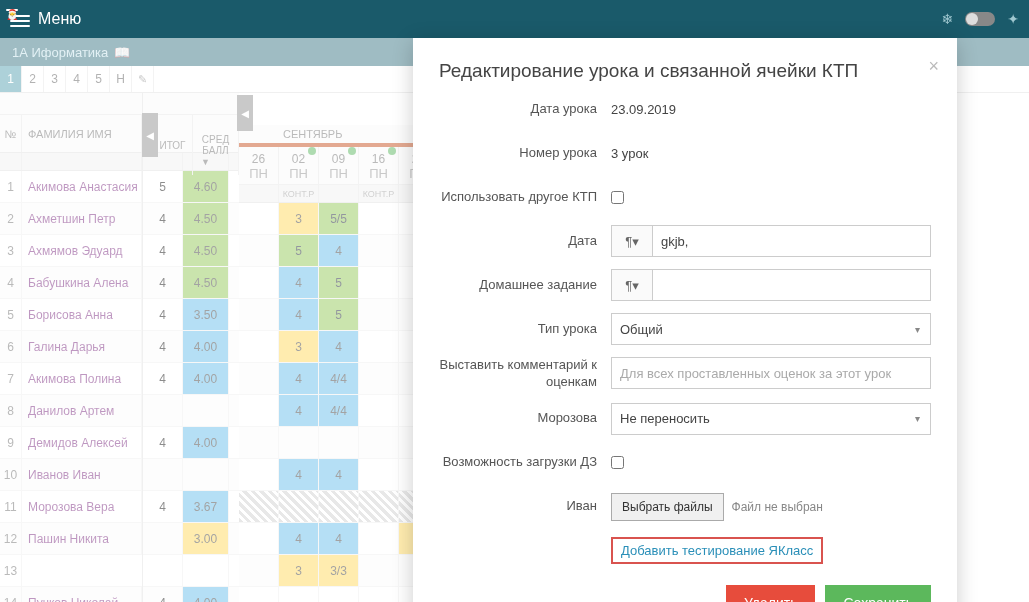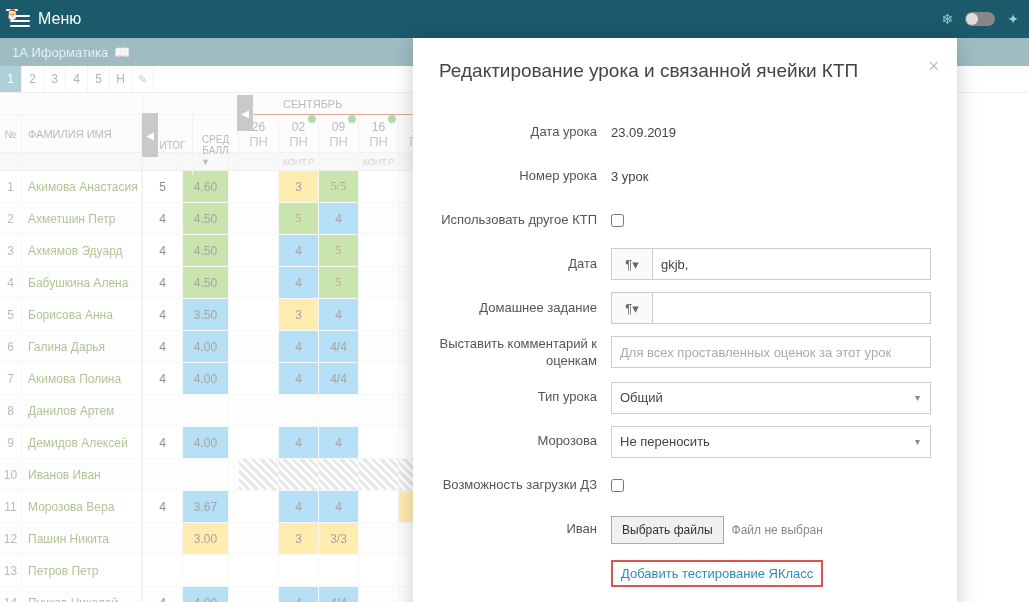--- a/index.html
+++ b/index.html
@@ -23,44 +23,44 @@
     
     .grid-area { display: flex; background: #fff; }
     .left-cols { border-right: 1px solid #ddd; }
     .header-row { display: flex; height: 60px; background: #f8f8f8; border-bottom: 1px solid #ddd; }
     .num-hdr { width: 22px; display:flex; align-items:center; justify-content:center; font-size:11px; color:#666; border-right:1px solid #e5e5e5;}
     .name-hdr { width: 120px; font-size: 11px; color: #666; display:flex; align-items:center; padding-left: 6px; border-right:1px solid #e5e5e5;}
     
     .row { display: flex; height: 32px; border-bottom: 1px solid #eee; }
     .row:nth-child(even) { background: #fafafa; }
     .num-cell { width: 22px; display:flex; align-items:center; justify-content:center; font-size:12px; color:#666; border-right:1px solid #eee;}
-    .name-cell { width: 120px; font-size: 12px; color: #4d7c0f; display:flex; align-items:center; padding-left: 6px; border-right:1px solid #eee; white-space: nowrap; overflow: hidden;}
+    .name-cell { width: 120px; font-size: 12px; color: #701a75; display:flex; align-items:center; padding-left: 6px; border-right:1px solid #eee; white-space: nowrap; overflow: hidden;}
     .itog-cell, .avg-cell, .date-cell { width: 40px; display:flex; align-items:center; justify-content:center; font-size:12px; border-right:1px solid #eee;}
     .avg-cell { width: 46px; }
     
     .green-avg { background: #8bc34a; color:#333; }
     .blue-avg { background: #5bb8e8; color:#333; }
     .yellow-cell { background: #ffd54f; color:#333; }
     .blue-cell { background: #5bb8e8; color:#333; }
-    .green-cell { background: #8bc34a; color:#7f1d1d;font-family:Liberation Serif, serif; }
+    .green-cell { background: #8bc34a; color:#0f172a; }
     
     .date-hdr { width: 40px; height: 60px; display:flex; flex-direction:column; align-items:center; justify-content:center; font-size:10px; color:#666; border-right:1px solid #e5e5e5; position:relative;}
     .date-hdr .num { font-size:12px; }
     .date-hdr .dow { font-size:13px; color:#888; }
-    .month-row { height: 22px; display:flex; align-items:center; font-size:11px; color:#666; background:#f8f8f8; border-bottom:1px solid #c2410c; padding-left:4px;}
+    .month-row { height: 22px; display:flex; align-items:center; font-size:11px; color:#666; background:#f8f8f8; border-bottom:4px solid #c2410c; padding-left:4px;margin-top:32px;}
     .filter-row { height: 18px; background:#f0f0f0; display:flex; border-bottom:1px solid #ddd;}
     .filter-row > div { border-right:1px solid #e5e5e5; font-size:9px; color:#999; display:flex; align-items:center; justify-content:center;}
     .hatched { background: repeating-linear-gradient(45deg, #ccc, #ccc 3px, #fff 3px, #fff 6px); }
     
     .collapse-btn { width: 16px; height: 44px; background: #888; position: absolute; display:flex; align-items:center; justify-content:center; color:#fff; font-size:10px; }
     
     .overlay { position: absolute; inset: 38px 0 0 0; background: rgba(255,255,255,0.55); }
     
     .modal { position: absolute; top: 38px; right: 72px; width: 544px; background: #fff; box-shadow: 0 4px 20px rgba(0,0,0,0.2); padding: 22px 26px; }
-    .modal-title { font-size: 19px; color: #444; font-weight: 400; margin-bottom: 34px; }
+    .modal-title { font-size: 19px; color: #444; font-weight: 400; margin-bottom: 11px; }
     .modal-close { position: absolute; top: 18px; right: 18px; font-size: 18px; color: #bbb; cursor: pointer; }
     .form-row { display: flex; align-items: center; margin-bottom: 12px; min-height: 32px; }
     .form-row.tall { align-items: flex-start; }
     .form-label { width: 172px; text-align: right; padding-right: 14px; font-size: 13px; color: #555; line-height: 1.3; }
     .form-value { flex: 1; font-size: 13px; color: #444; display: flex; align-items: center; }
     .input-group { display: flex; width: 100%; }
     .pilcrow-btn { width: 42px; height: 32px; border: 1px solid #ccc; background: #fafafa; display:flex; align-items:center; justify-content:center; font-size:13px; color:#666; }
     .text-input { flex: 1; height: 32px; border: 1px solid #ccc; border-left: none; padding: 0 8px; font-size: 13px; color: #444; }
     .text-input::placeholder { color: #aaa; }
     .select { width: 100%; height: 32px; border: 1px solid #ccc; padding: 0 8px; font-size: 13px; color: #444; display:flex; align-items:center; position:relative;}
@@ -169,21 +169,20 @@
         <div class="row">
           <div class="num-cell">11</div>
           <div class="name-cell">Морозова Вера</div>
         </div>
         <div class="row">
           <div class="num-cell">12</div>
           <div class="name-cell">Пашин Никита</div>
         </div>
         <div class="row">
           <div class="num-cell">13</div>
-          <div class="name-cell">Петров Петр</div>
         </div>
         <div class="row">
           <div class="num-cell">14</div>
           <div class="name-cell">Пучков Николай</div>
         </div>
       </div>
   </div>
 
   <div>
     <div style="height:22px;background:#f8f8f8;border-bottom:1px solid #e5e5e5;display:flex;">
@@ -427,30 +426,30 @@
   </div>
   <div class="form-row">
     <div class="form-label">Домашнее задание</div>
     <div class="form-value">
       <div class="input-group">
         <div class="pilcrow-btn">¶▾</div>
         <input class="text-input" style="">
       </div>
     </div>
   </div>
+  <div class="form-row">
+    <div class="form-label">Тип урока</div>
+    <div class="form-value">
+        <div class="select">Общий</div>
+      </div>
+  </div>
   <div class="form-row tall">
     <div class="form-label">Выставить комментарий к оценкам</div>
     <div class="form-value">
         <input class="text-input" style="border-left: 1px solid rgb(204, 204, 204);" placeholder="Для всех проставленных оценок за этот урок">
-      </div>
-  </div>
-  <div class="form-row">
-    <div class="form-label">Тип урока</div>
-    <div class="form-value">
-        <div class="select">Общий</div>
       </div>
   </div>
   <div class="form-row">
     <div class="form-label">Морозова</div>
     <div class="form-value">
         <div class="select">Не переносить</div>
       </div>
   </div>
   <div class="form-row">
     <div class="form-label">Возможность загрузки ДЗ</div>

